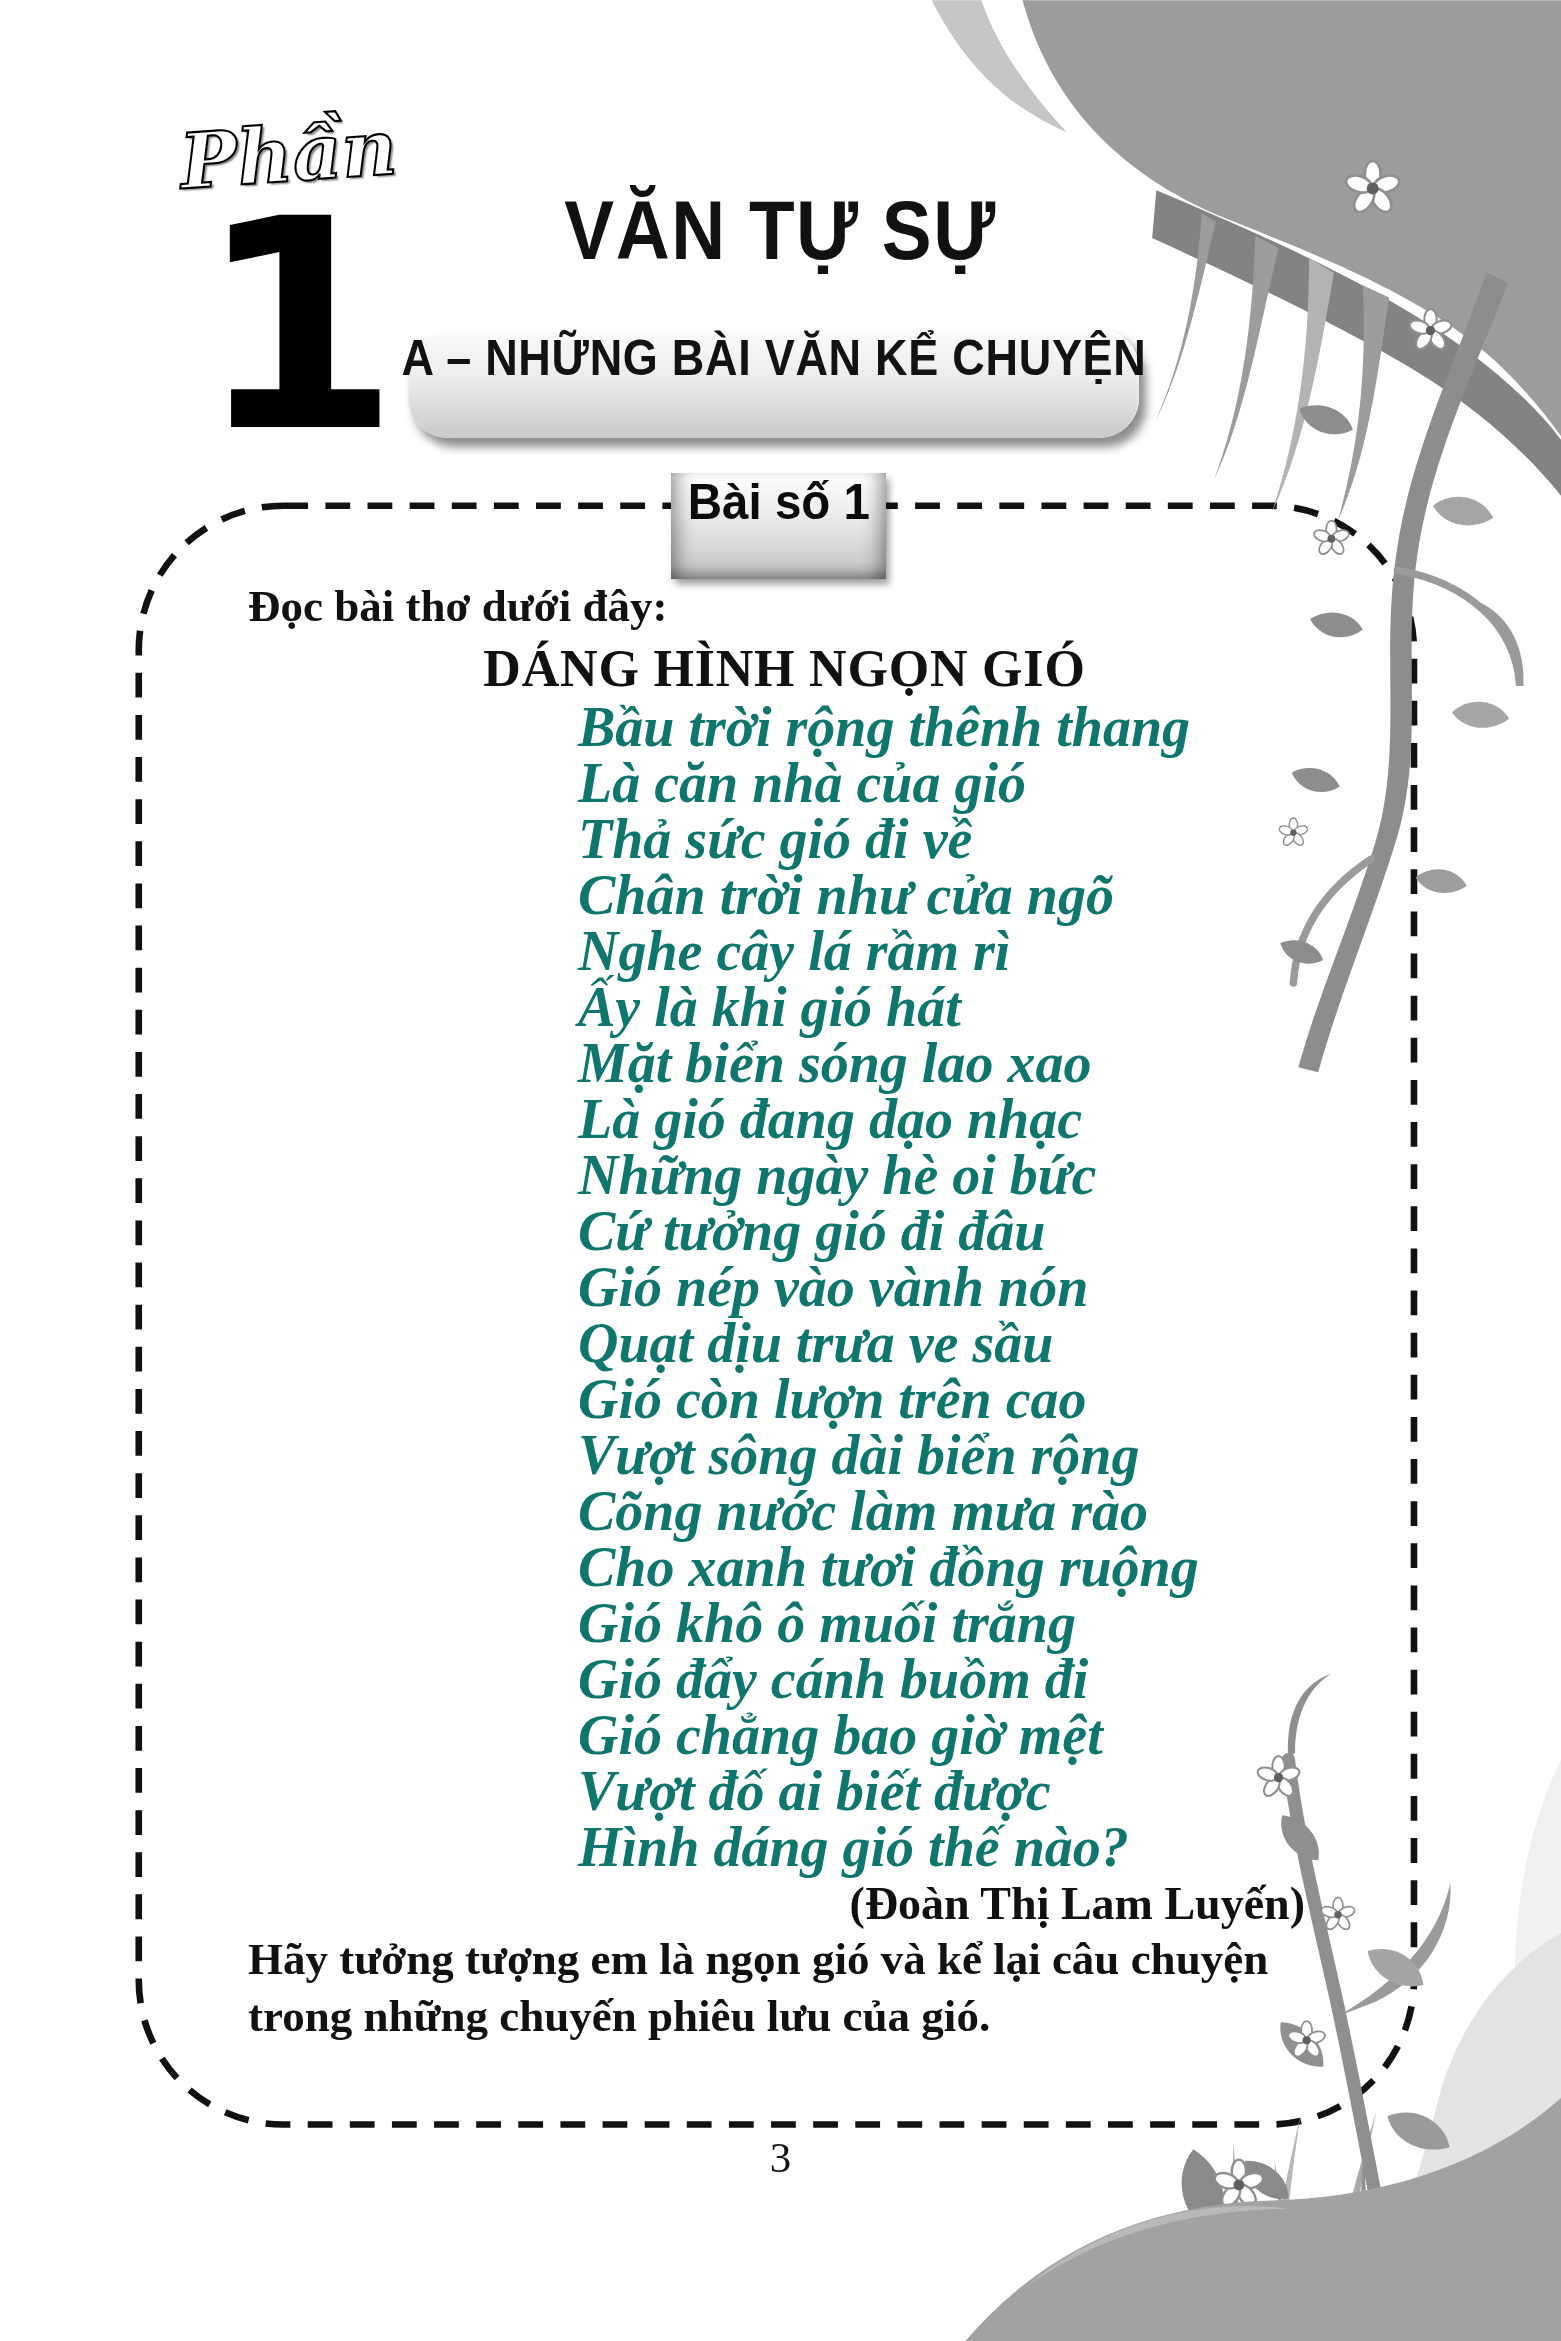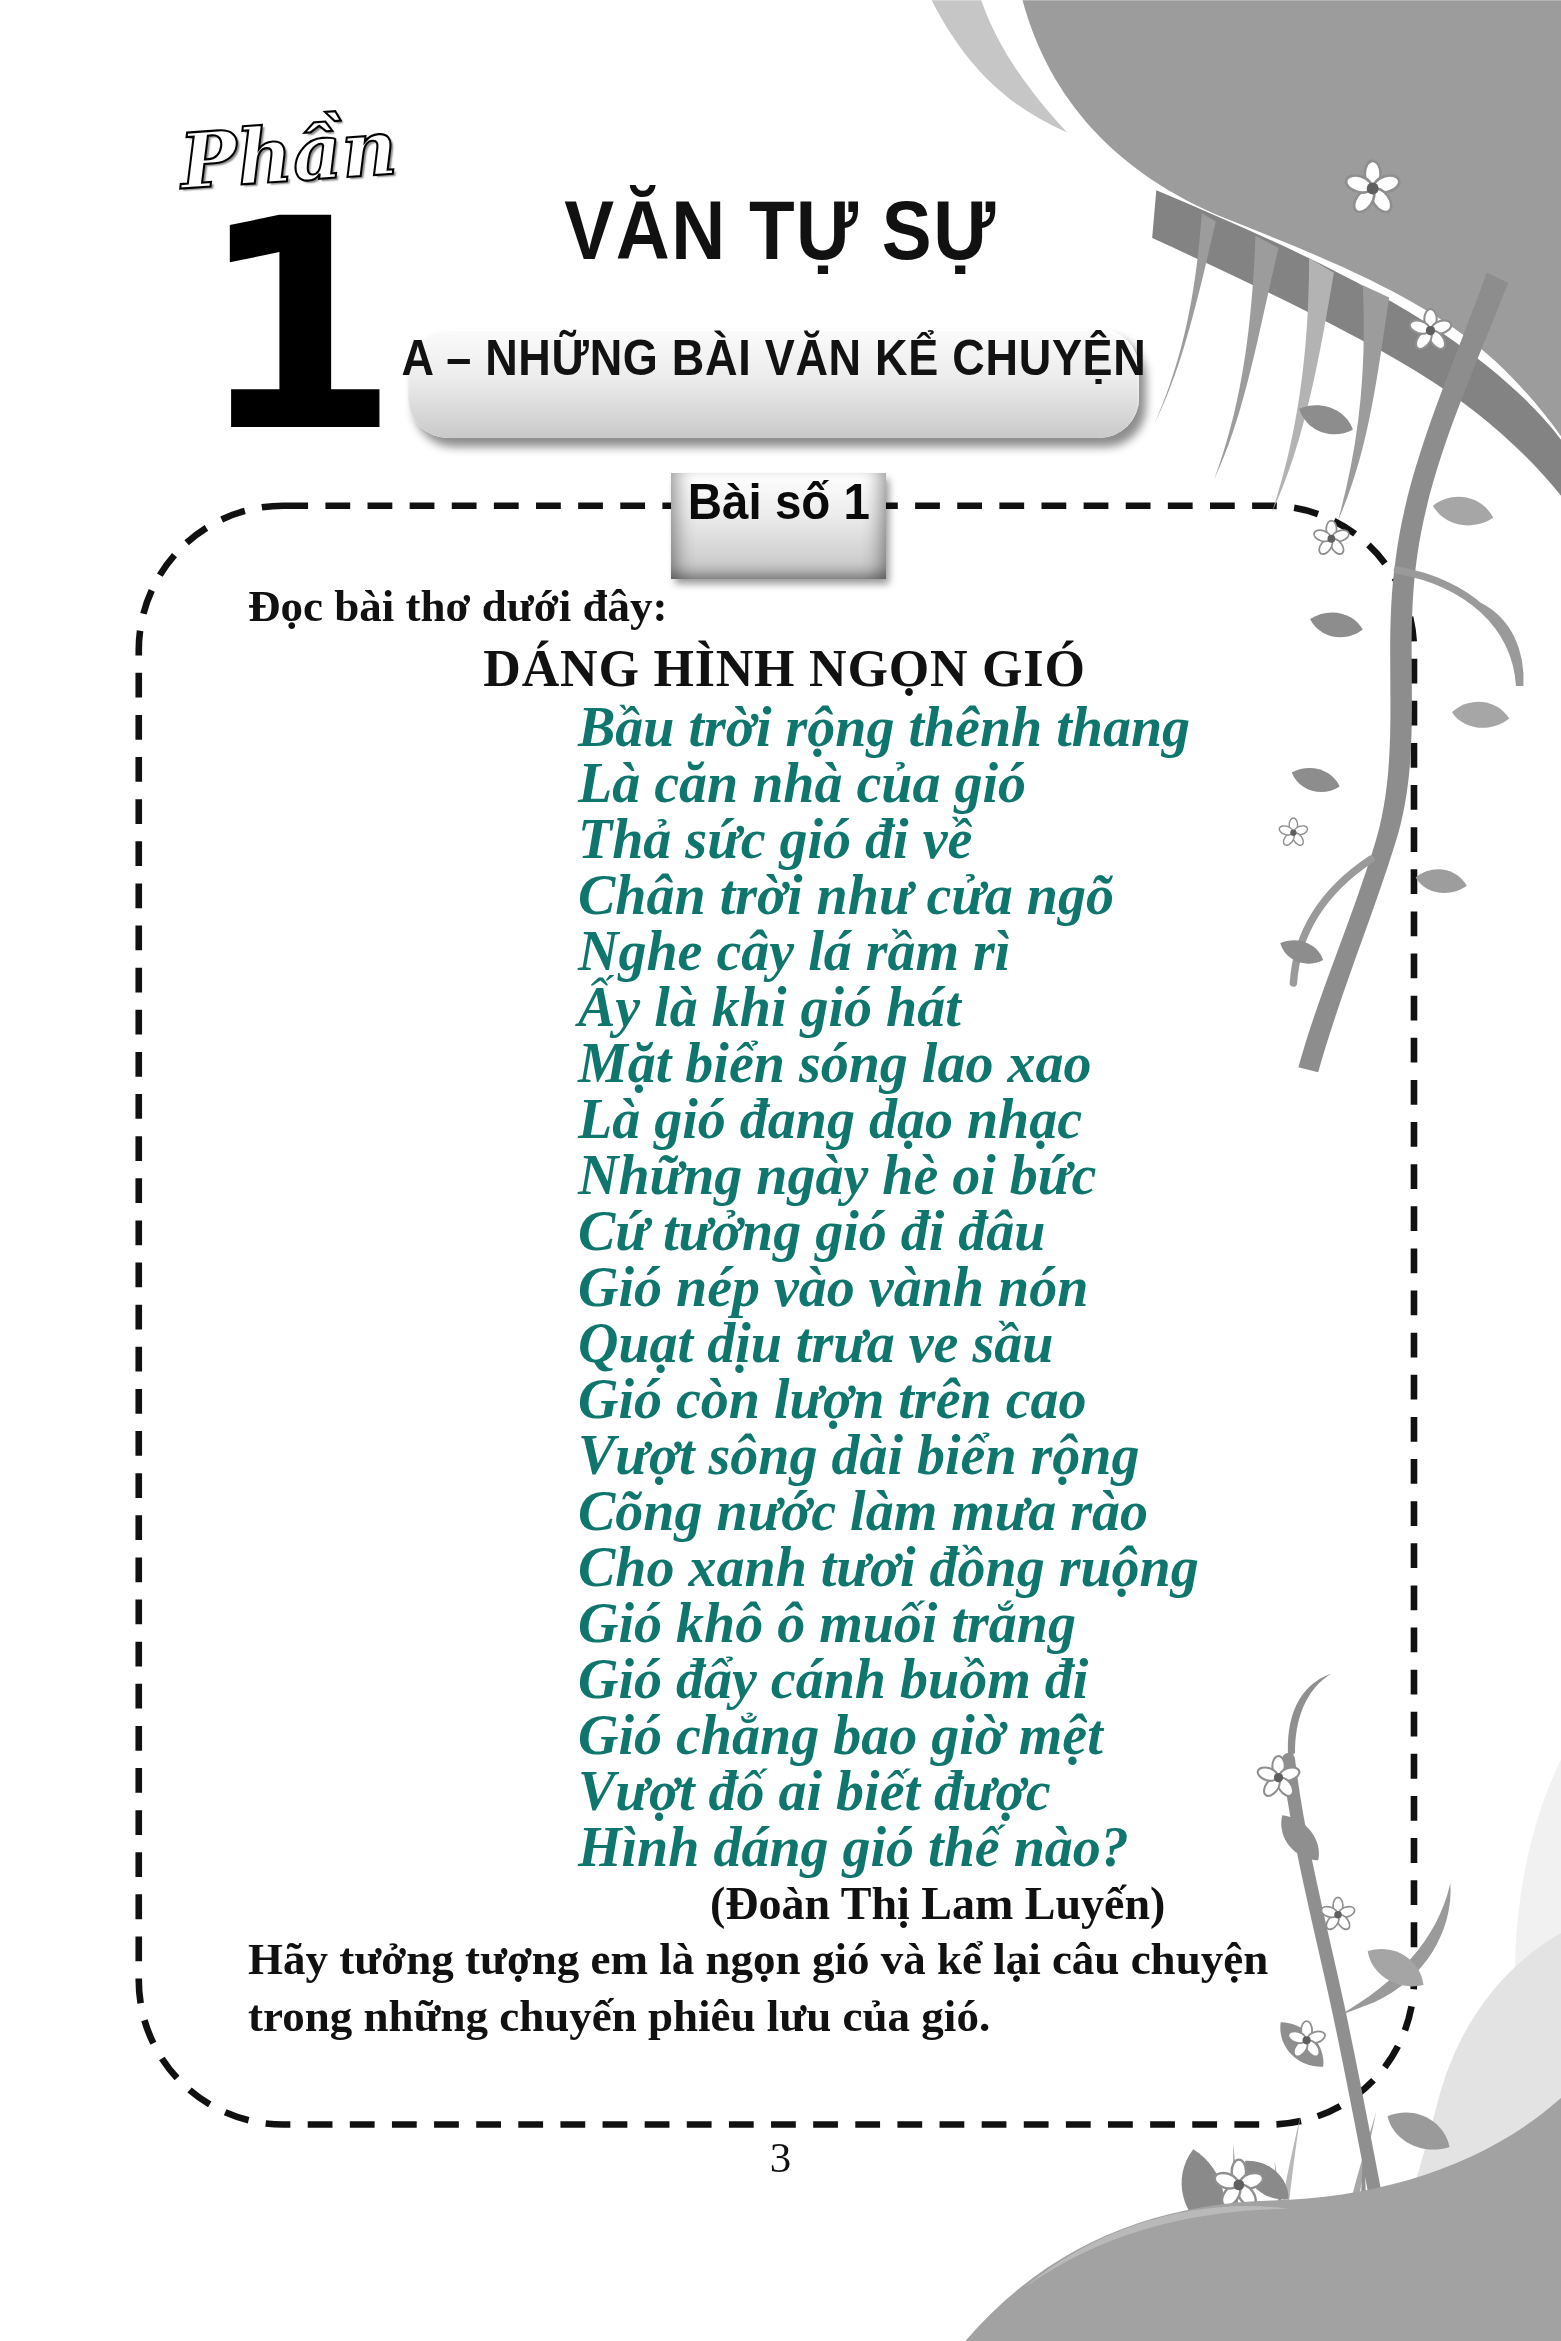--- a/index.html
+++ b/index.html
@@ -63,21 +63,21 @@
   .poem-title{
     left:446px; top:639px; width:677px; text-align:center;
     font-weight:700; font-size:52px; letter-spacing:0.8px;
   }
   .poem{left:578px; top:699px; z-index:3; position:absolute;}
   .poem-line{
     font-style:italic; font-weight:700; font-size:56px;
     height:56px; line-height:56px; white-space:nowrap; color:#0f766e;
   }
   .poem-author{
-    left:710px; top:1877px; width:595px; 
+    left:710px; top:1877px; width:595px; text-align:right;
     font-weight:700; font-size:46px;
   }
   .task-text{
     left:248px; top:1931px; width:1099px;
     font-weight:700; font-size:45px; line-height:57px; white-space:normal;
   }
   .page-number{left:698px; top:2133px; width:165px; text-align:center; font-size:43px;}
 </style>
 </head>
 <body>

